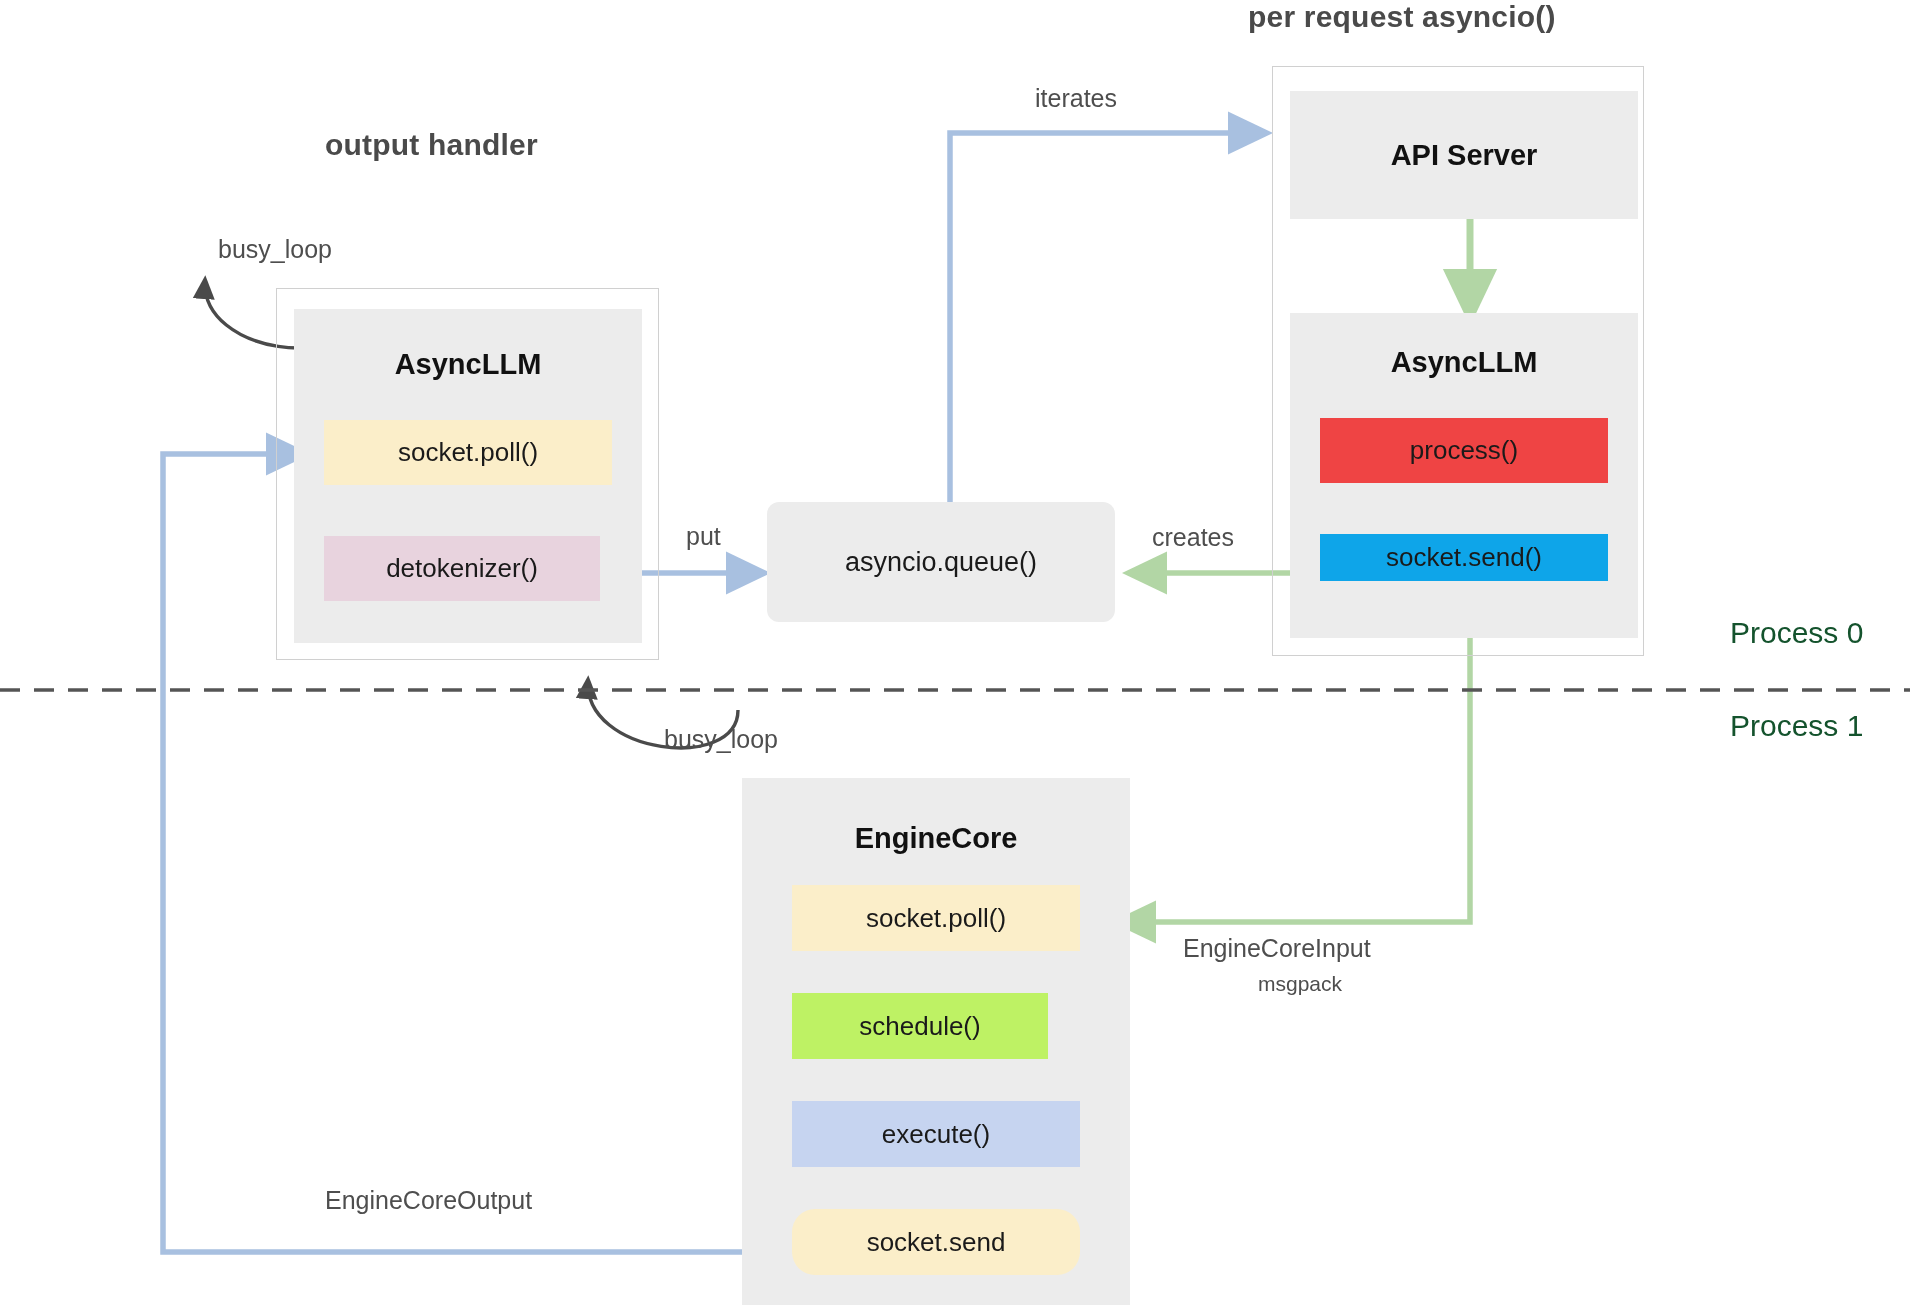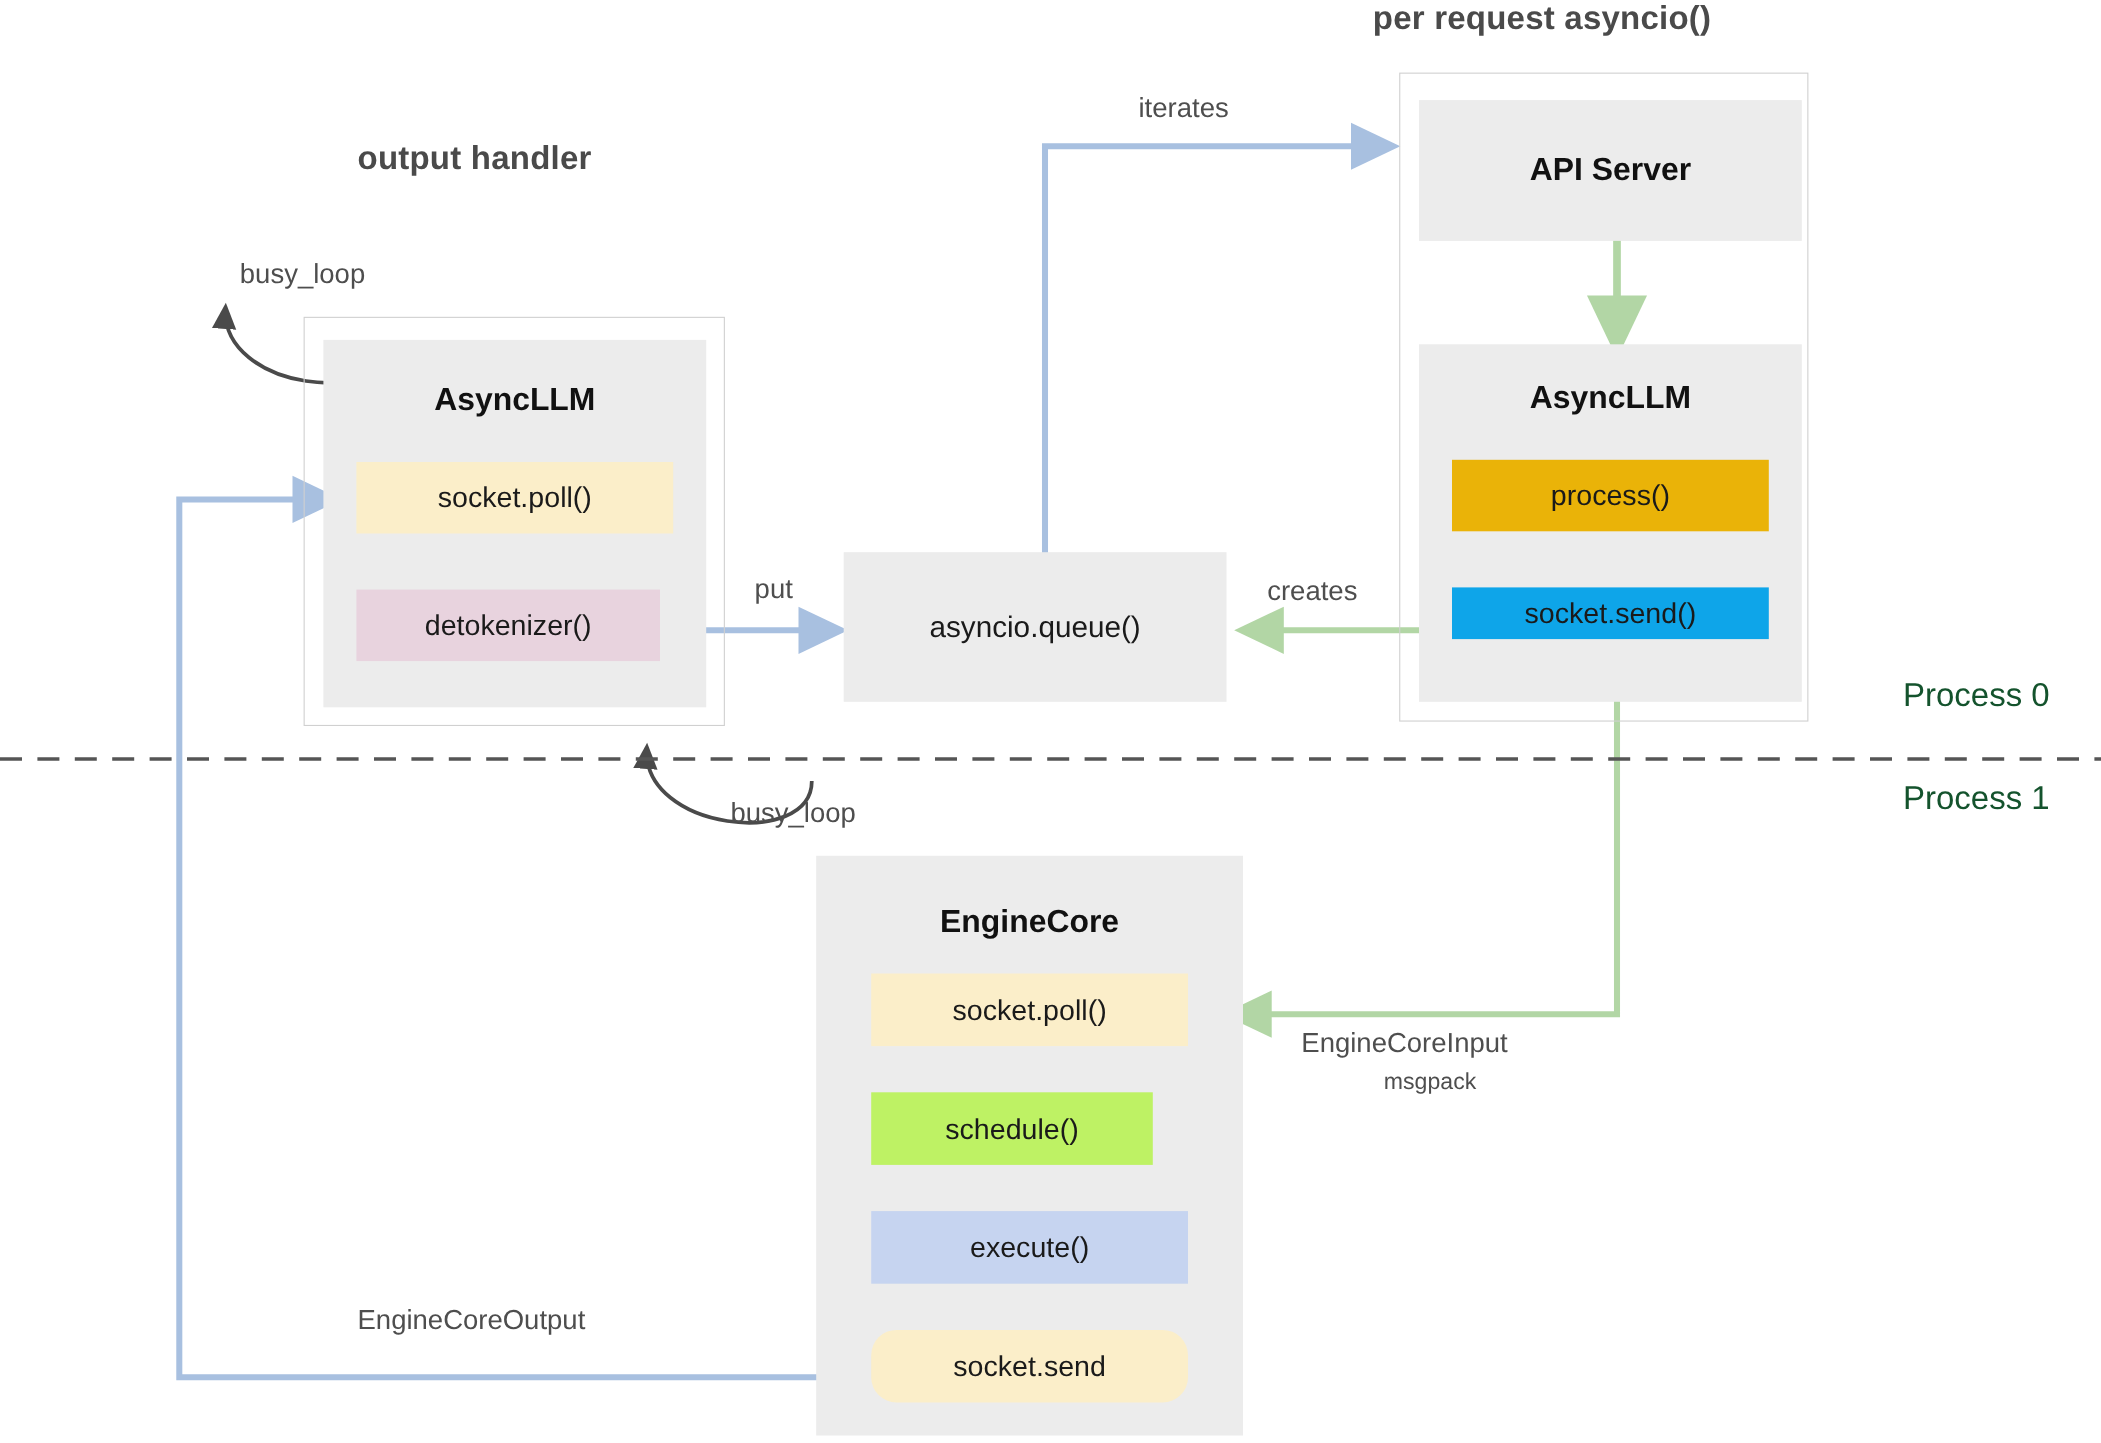--- a/index.html
+++ b/index.html
@@ -69,31 +69,31 @@
   <div class="grey-box" style="left:294px;top:309px;width:348px;height:334px;z-index:2;">
     <div class="block-title" style="left:0;top:39px;width:348px;">AsyncLLM</div>
     <div class="sub-box" style="left:30px;top:111px;width:288px;height:65px;background:#fbeec9;">socket.poll()</div>
     <div class="sub-box" style="left:30px;top:227px;width:276px;height:65px;background:#e8d3de;">detokenizer()</div>
   </div>
 
   <div class="edge-label" style="left:218px;top:235px;z-index:3;">busy_loop</div>
 
   <div class="edge-label" style="left:686px;top:522px;z-index:3;">put</div>
 
-  <div class="grey-plain" style="left:767px;top:502px;width:348px;height:136px;font-size:27px;color:#1a1a1a;z-index:2;">asyncio.queue()</div>
+  <div class="grey-plain" style="left:767px;top:502px;width:348px;height:120px;font-size:27px;color:#1a1a1a;z-index:2;border-radius:12px;">asyncio.queue()</div>
 
   <div class="outline-box" style="left:1272px;top:66px;width:372px;height:590px;z-index:2;"></div>
 
   <div class="grey-plain" style="left:1290px;top:68px;width:348px;height:128px;z-index:2;margin-top:23px;">
     <div class="block-title" style="position:static;font-size:29px;">API Server</div>
   </div>
 
   <div class="grey-box" style="left:1290px;top:313px;width:348px;height:325px;z-index:2;">
     <div class="block-title" style="left:0;top:33px;width:348px;">AsyncLLM</div>
-    <div class="sub-box" style="left:30px;top:105px;width:288px;height:65px;background:#eab308;">process()</div>
+    <div class="sub-box" style="left:30px;top:105px;width:288px;height:65px;background:#ef4444;">process()</div>
     <div class="sub-box" style="left:30px;top:221px;width:288px;height:47px;background:#0ea5e9;text-align:right;">socket.send()</div>
   </div>
 
   <div class="edge-label" style="left:1155px;top:523px;z-index:3;"></div>
   <div class="edge-label" style="left:1035px;top:84px;z-index:3;">iterates</div>
   <div class="edge-label" style="left:1152px;top:523px;z-index:3;">creates</div>
 
   <div class="edge-label" style="left:664px;top:725px;z-index:3;">busy_loop</div>
 
   <div class="grey-box" style="left:742px;top:778px;width:388px;height:527px;z-index:2;">

